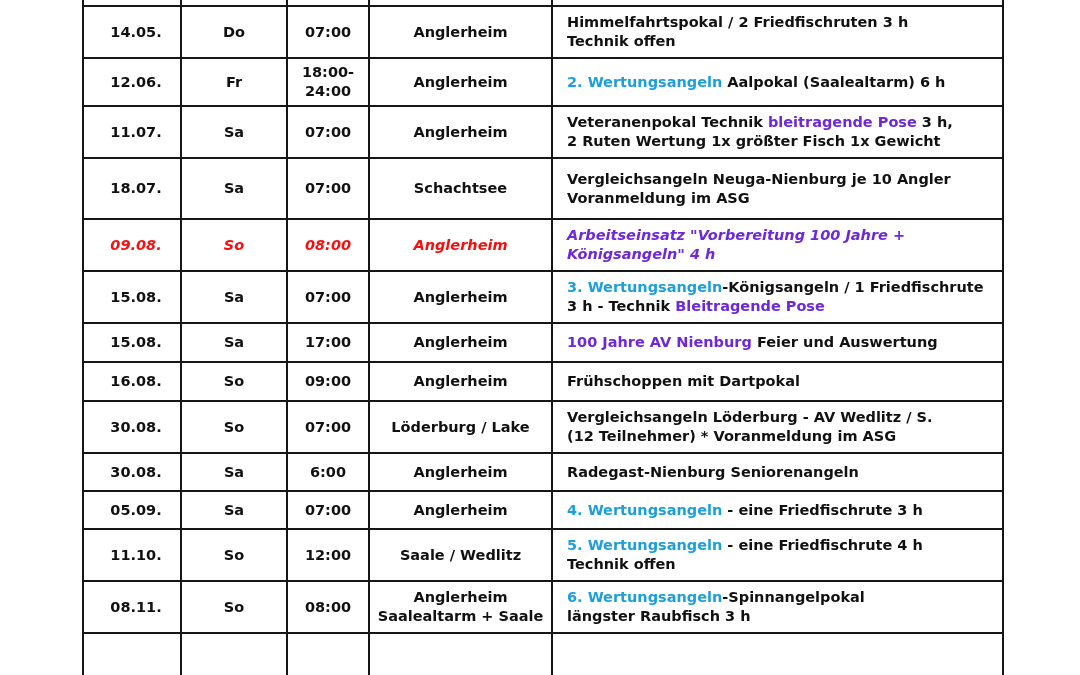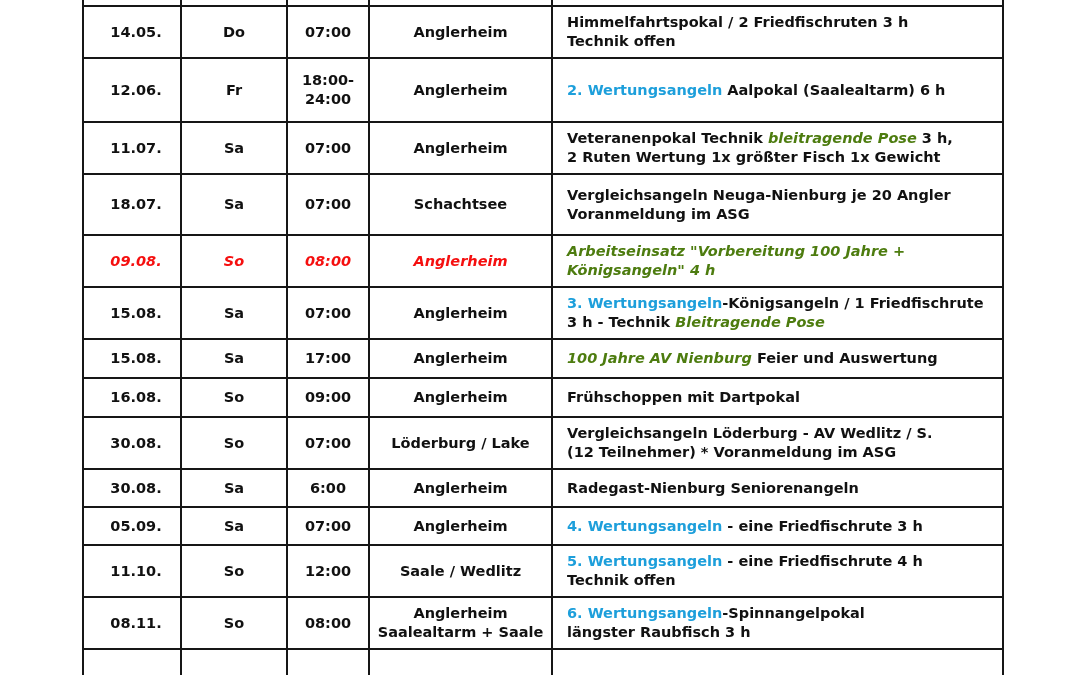--- a/index.html
+++ b/index.html
@@ -43,21 +43,21 @@
     td.c-date, td.c-day, td.c-time, td.c-place {
       text-align: center;
     }
     td.c-date { padding-left: 8px !important; }
     td.c-desc {
       text-align: left;
       padding-left: 14px !important;
       padding-right: 6px !important;
     }
     .seg-blue { color: #1d9fdb; }
-    .seg-red { color: #4d7c0f; font-style: italic; }
+    .seg-red { color: #6d28d9; }
     .seg-black { color: #111111; }
     tr.italic-red td { color: #f50f0f; font-style: italic; }
     .line { display: block; }
   </style>
 </head>
 <body>
 
 <div class="page">
   <table class="schedule">
     <colgroup>
@@ -80,21 +80,21 @@
         <tr style="height: 52px;">
           <td class="c-date">14.05.</td>
           <td class="c-day">Do</td>
           <td class="c-time">07:00</td>
           <td class="c-place">Anglerheim</td>
           <td class="c-desc">
             <span class="line"><span class="seg-black">Himmelfahrtspokal / 2 Friedfischruten 3 h</span></span>
             <span class="line"><span class="seg-black">Technik offen</span></span>
           </td>
         </tr>
-        <tr style="height: 64px; border-radius: 26px;">
+        <tr style="height: 48px; border-radius: 26px;">
           <td class="c-date">12.06.</td>
           <td class="c-day">Fr</td>
           <td class="c-time">
             <span class="line">18:00-</span>
             <span class="line">24:00</span>
           </td>
           <td class="c-place">Anglerheim</td>
           <td class="c-desc">
             <span class="line"><span class="seg-blue">2. Wertungsangeln</span><span class="seg-black"> Aalpokal (Saalealtarm) 6 h</span></span>
           </td>
@@ -108,21 +108,21 @@
             <span class="line"><span class="seg-black">Veteranenpokal Technik </span><span class="seg-red">bleitragende Pose</span><span class="seg-black"> 3 h,</span></span>
             <span class="line"><span class="seg-black">2 Ruten Wertung 1x größter Fisch 1x Gewicht</span></span>
           </td>
         </tr>
         <tr style="height: 61px;">
           <td class="c-date">18.07.</td>
           <td class="c-day">Sa</td>
           <td class="c-time">07:00</td>
           <td class="c-place">Schachtsee</td>
           <td class="c-desc">
-            <span class="line"><span class="seg-black">Vergleichsangeln Neuga-Nienburg je 20 Angler</span></span>
+            <span class="line"><span class="seg-black">Vergleichsangeln Neuga-Nienburg je 10 Angler</span></span>
             <span class="line"><span class="seg-black">Voranmeldung im ASG</span></span>
           </td>
         </tr>
         <tr class="italic-red" style="height: 52px;">
           <td class="c-date">09.08.</td>
           <td class="c-day">So</td>
           <td class="c-time">08:00</td>
           <td class="c-place">Anglerheim</td>
           <td class="c-desc">
             <span class="line"><span class="seg-red">Arbeitseinsatz "Vorbereitung 100 Jahre +</span></span>

